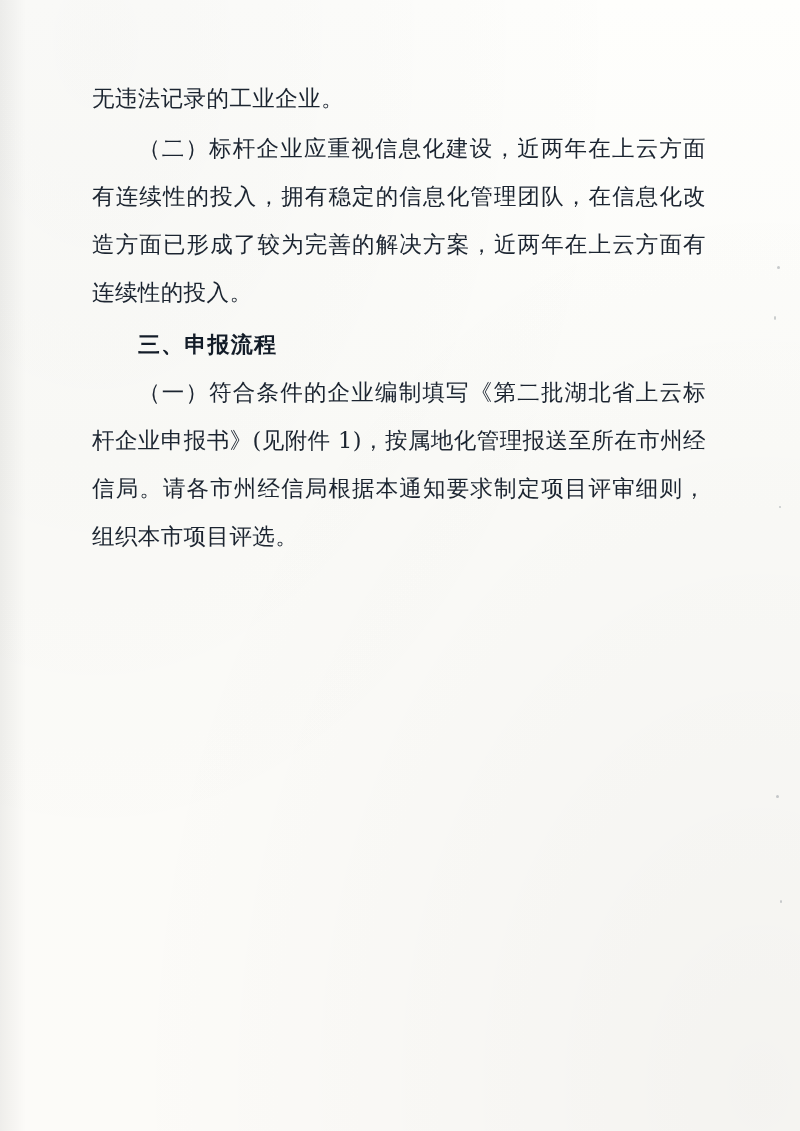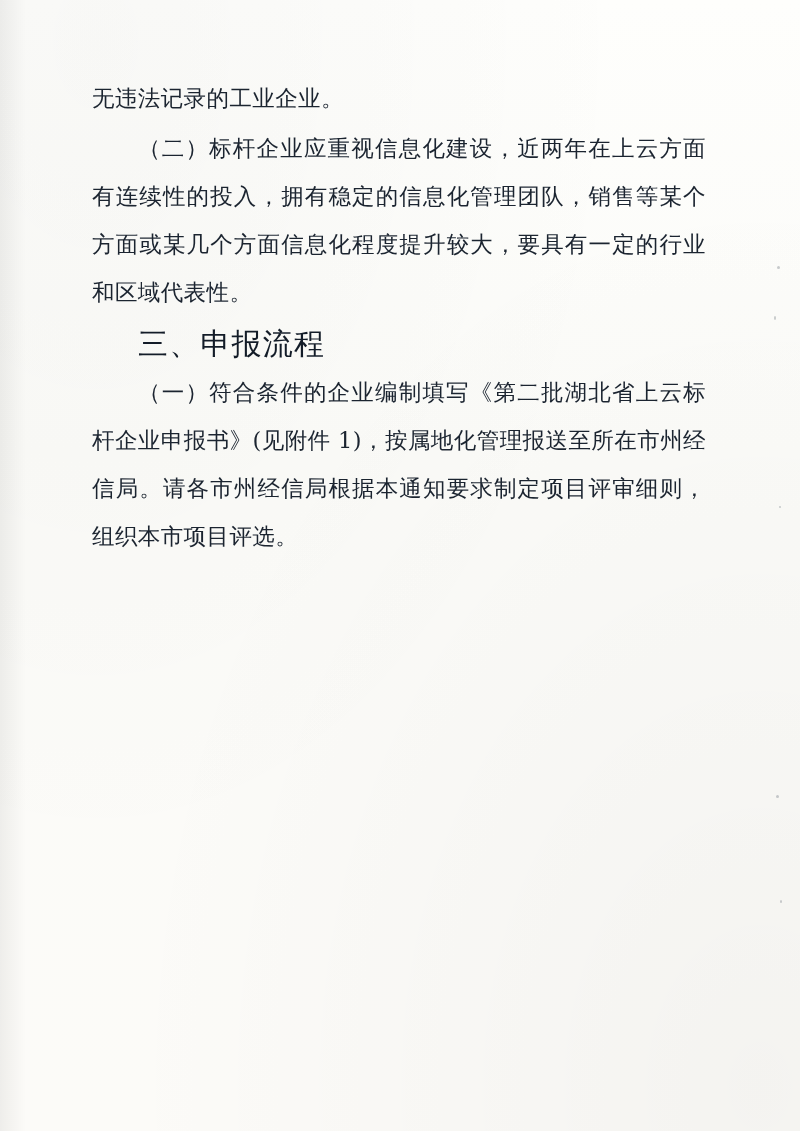--- a/index.html
+++ b/index.html
@@ -39,24 +39,24 @@
     letter-spacing: 0.4px;
     text-align: justify;
     text-justify: inter-ideograph;
     margin: 0 0 2px 0;
     white-space: pre-wrap;
   }
   .indent {
     text-indent: 46px;
   }
   .heading {
-    font-size: 30px;
+    font-size: 22px;
     line-height: 48px;
     color: #131c28;
-    font-weight: normal;
+    font-weight: bold;
     letter-spacing: 1.2px;
     text-indent: 46px;
     margin: 4px 0 0 0;
   }
   
   .speck {
     position: absolute;
     background: #9aa0a6;
     border-radius: 50%;
     opacity: 0.55;
@@ -75,21 +75,21 @@
   }
 </style>
 </head>
 <body>
 
 <div class="page">
   <div class="edge-shadow"></div>
 
   <div class="content">
     <p class="para">无违法记录的工业企业。</p>
-    <p class="para indent">（二）标杆企业应重视信息化建设，近两年在上云方面有连续性的投入，拥有稳定的信息化管理团队，销售等某个方面或某几个方面信息化程度提升较大，要具有一定的行业和区域代表性。</p>
+    <p class="para indent">（二）标杆企业应重视信息化建设，近两年在上云方面有连续性的投入，拥有稳定的信息化管理团队，在信息化改造方面已形成了较为完善的解决方案，近两年在上云方面有连续性的投入。</p>
     <p class="heading">三、申报流程</p>
     <p class="para indent">（一）符合条件的企业编制填写《第二批湖北省上云标杆企业申报书》(见附件 1)，按属地化管理报送至所在市州经信局。请各市州经信局根据本通知要求制定项目评审细则，组织本市项目评选。</p>
 
   </div>
 
   <span class="speck s1"></span>
   <span class="speck s2"></span>
   <span class="speck s3"></span>
   <span class="speck s4"></span>
   <span class="speck s5"></span>

